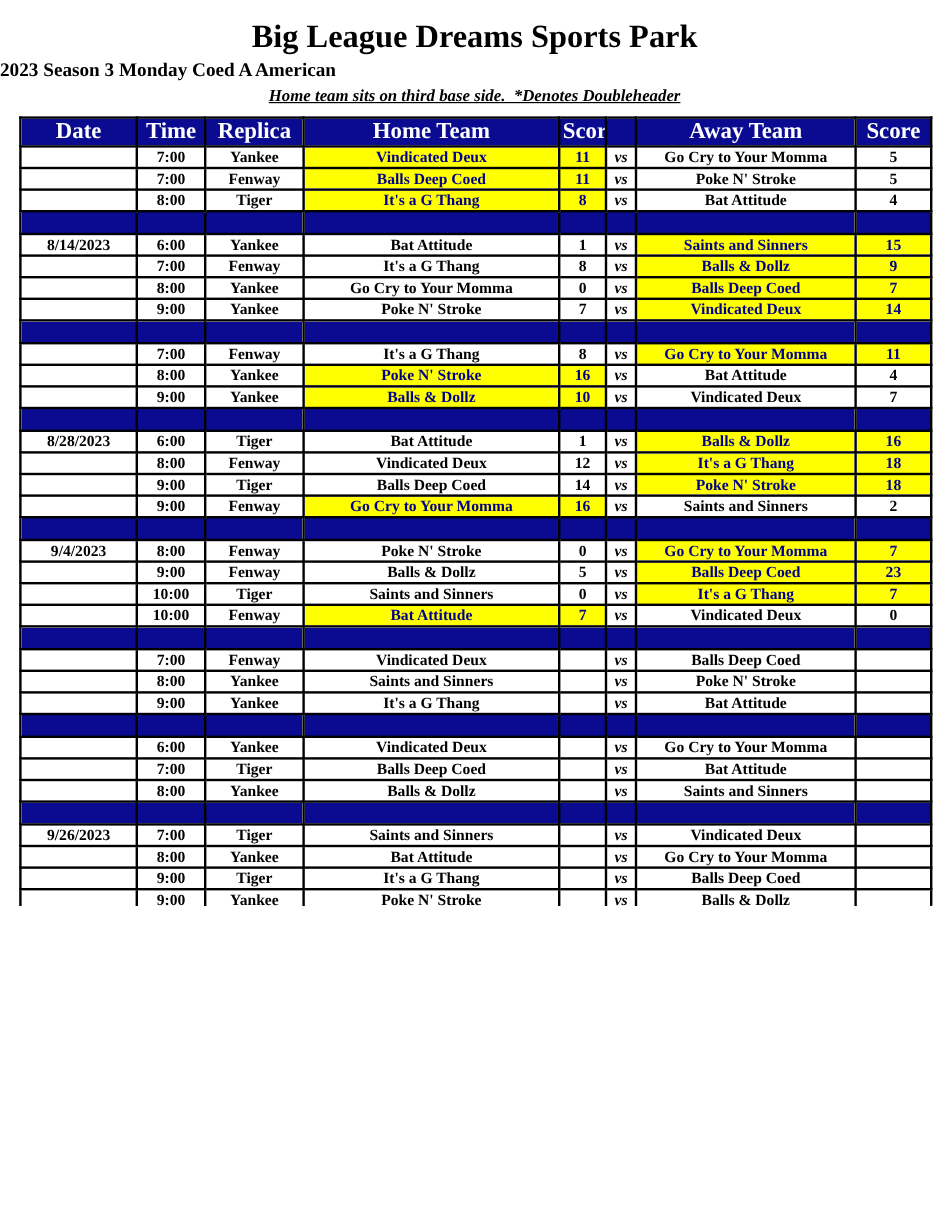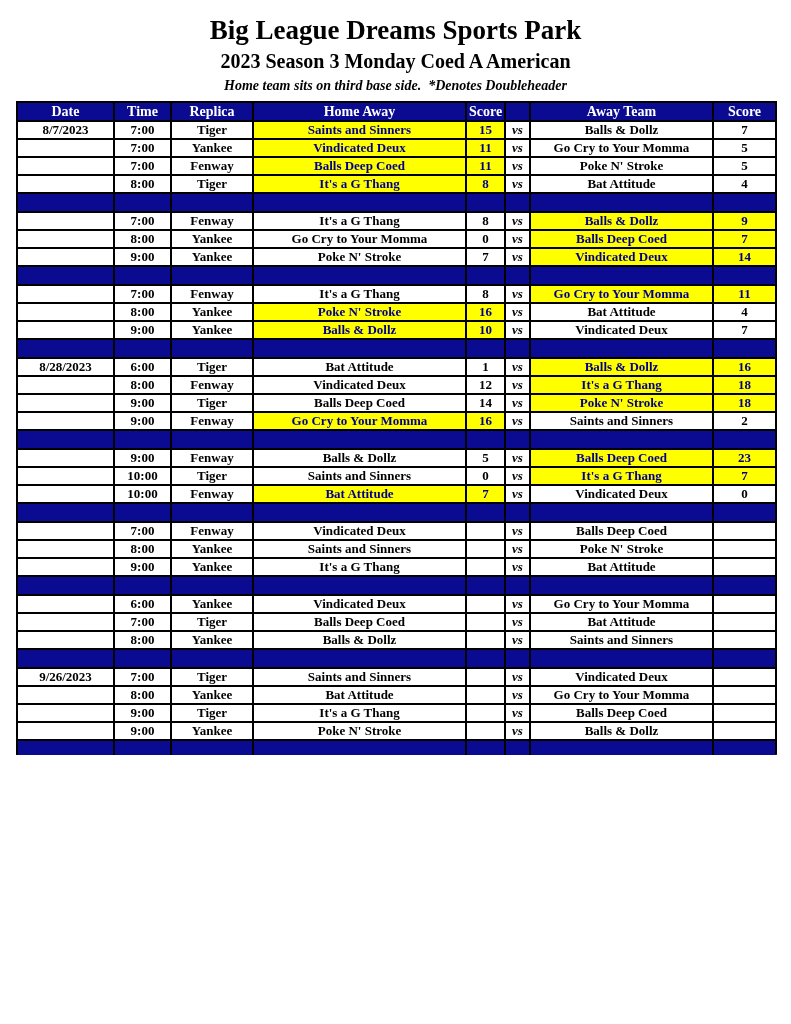--- a/index.html
+++ b/index.html
@@ -19,53 +19,53 @@
   .page{width:791px;height:755px;overflow:hidden;border-radius:17px;}
   .title{
     margin:16px 0 0 0;
     text-align:center;
     font-size:27px;
     font-weight:bold;
     line-height:1.1;
   }
   .subtitle{
     margin:4px 0 0 0;
-    text-align:center;
-    font-size:20px;
+    font-size:16px;
     font-weight:bold;
     line-height:1.1;
   }
   .note{
     margin:6px 0 0 0;
     text-align:center;
     font-size:14px;
     font-weight:bold;
     font-style:italic;
     white-space:pre-wrap;
     line-height:1.1;
+    text-decoration:underline;
   }
   table.schedule{
     border-collapse:collapse;
     table-layout:fixed;
     margin:8px 0 0 16px;
     width:759px;
   }
   table.schedule td, table.schedule th{
     border:2px solid #000;
     padding:0 2px;
     overflow:hidden;
     white-space:nowrap;
     text-align:center;
     vertical-align:middle;
   }
   tr.header-row{height:19px;}
   tr.header-row th{
     background:var(--navy);
     color:var(--header-text);
-    font-size:14px;
+    font-size:19px;
     font-weight:bold;
   }
   tr.game-row{height:18px;}
   tr.game-row td{
     background:#ffffff;
     font-size:13px;
     font-weight:bold;
   }
   tr.game-row td.hl{
     background:var(--yellow);
@@ -100,77 +100,77 @@
       <col style="width:39px">
       <col style="width:25px">
       <col style="width:183px">
       <col style="width:63px">
     </colgroup>
     <thead>
       <tr class="header-row">
           <th>Date</th>
           <th>Time</th>
           <th>Replica</th>
-          <th>Home Away</th>
+          <th>Home Team</th>
           <th>Score</th>
           <th></th>
           <th>Away Team</th>
           <th>Score</th>
         </tr>
     </thead>
     <tbody>
         <tr class="game-row">
-          <td>8/7/2023</td>
-          <td>7:00</td>
-          <td>Tiger</td>
+          <td></td>
+          <td>7:00</td>
+          <td>Yankee</td>
+          <td class="hl">Vindicated Deux</td>
+          <td class="hl">11</td>
+          <td class="vs-cell">vs</td>
+          <td>Go Cry to Your Momma</td>
+          <td>5</td>
+        </tr>
+        <tr class="game-row">
+          <td></td>
+          <td>7:00</td>
+          <td>Fenway</td>
+          <td class="hl">Balls Deep Coed</td>
+          <td class="hl">11</td>
+          <td class="vs-cell">vs</td>
+          <td>Poke N' Stroke</td>
+          <td>5</td>
+        </tr>
+        <tr class="game-row">
+          <td></td>
+          <td>8:00</td>
+          <td>Tiger</td>
+          <td class="hl">It's a G Thang</td>
+          <td class="hl">8</td>
+          <td class="vs-cell">vs</td>
+          <td>Bat Attitude</td>
+          <td>4</td>
+        </tr>
+        <tr class="separator-row">
+          <td></td>
+          <td></td>
+          <td></td>
+          <td></td>
+          <td></td>
+          <td></td>
+          <td></td>
+          <td></td>
+        </tr>
+        <tr class="game-row">
+          <td>8/14/2023</td>
+          <td>6:00</td>
+          <td>Yankee</td>
+          <td>Bat Attitude</td>
+          <td>1</td>
+          <td class="vs-cell">vs</td>
           <td class="hl">Saints and Sinners</td>
           <td class="hl">15</td>
-          <td class="vs-cell">vs</td>
-          <td>Balls &amp; Dollz</td>
-          <td>7</td>
-        </tr>
-        <tr class="game-row">
-          <td></td>
-          <td>7:00</td>
-          <td>Yankee</td>
-          <td class="hl">Vindicated Deux</td>
-          <td class="hl">11</td>
-          <td class="vs-cell">vs</td>
-          <td>Go Cry to Your Momma</td>
-          <td>5</td>
-        </tr>
-        <tr class="game-row">
-          <td></td>
-          <td>7:00</td>
-          <td>Fenway</td>
-          <td class="hl">Balls Deep Coed</td>
-          <td class="hl">11</td>
-          <td class="vs-cell">vs</td>
-          <td>Poke N' Stroke</td>
-          <td>5</td>
-        </tr>
-        <tr class="game-row">
-          <td></td>
-          <td>8:00</td>
-          <td>Tiger</td>
-          <td class="hl">It's a G Thang</td>
-          <td class="hl">8</td>
-          <td class="vs-cell">vs</td>
-          <td>Bat Attitude</td>
-          <td>4</td>
-        </tr>
-        <tr class="separator-row">
-          <td></td>
-          <td></td>
-          <td></td>
-          <td></td>
-          <td></td>
-          <td></td>
-          <td></td>
-          <td></td>
         </tr>
         <tr class="game-row">
           <td></td>
           <td>7:00</td>
           <td>Fenway</td>
           <td>It's a G Thang</td>
           <td>8</td>
           <td class="vs-cell">vs</td>
           <td class="hl">Balls &amp; Dollz</td>
           <td class="hl">9</td>
@@ -287,20 +287,30 @@
         </tr>
         <tr class="separator-row">
           <td></td>
           <td></td>
           <td></td>
           <td></td>
           <td></td>
           <td></td>
           <td></td>
           <td></td>
+        </tr>
+        <tr class="game-row">
+          <td>9/4/2023</td>
+          <td>8:00</td>
+          <td>Fenway</td>
+          <td>Poke N' Stroke</td>
+          <td>0</td>
+          <td class="vs-cell">vs</td>
+          <td class="hl">Go Cry to Your Momma</td>
+          <td class="hl">7</td>
         </tr>
         <tr class="game-row">
           <td></td>
           <td>9:00</td>
           <td>Fenway</td>
           <td>Balls &amp; Dollz</td>
           <td>5</td>
           <td class="vs-cell">vs</td>
           <td class="hl">Balls Deep Coed</td>
           <td class="hl">23</td>

